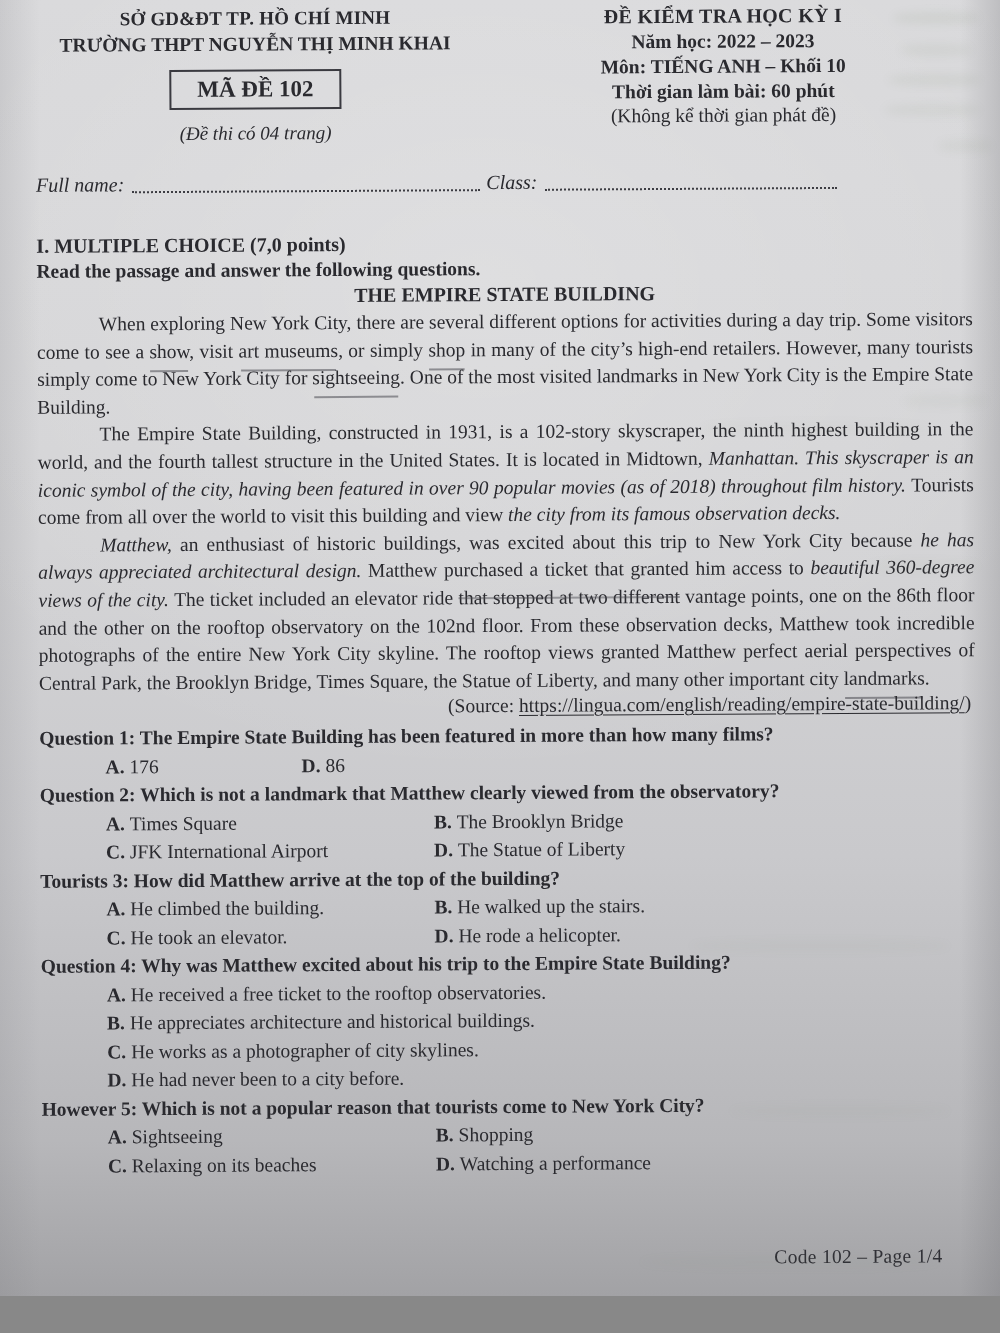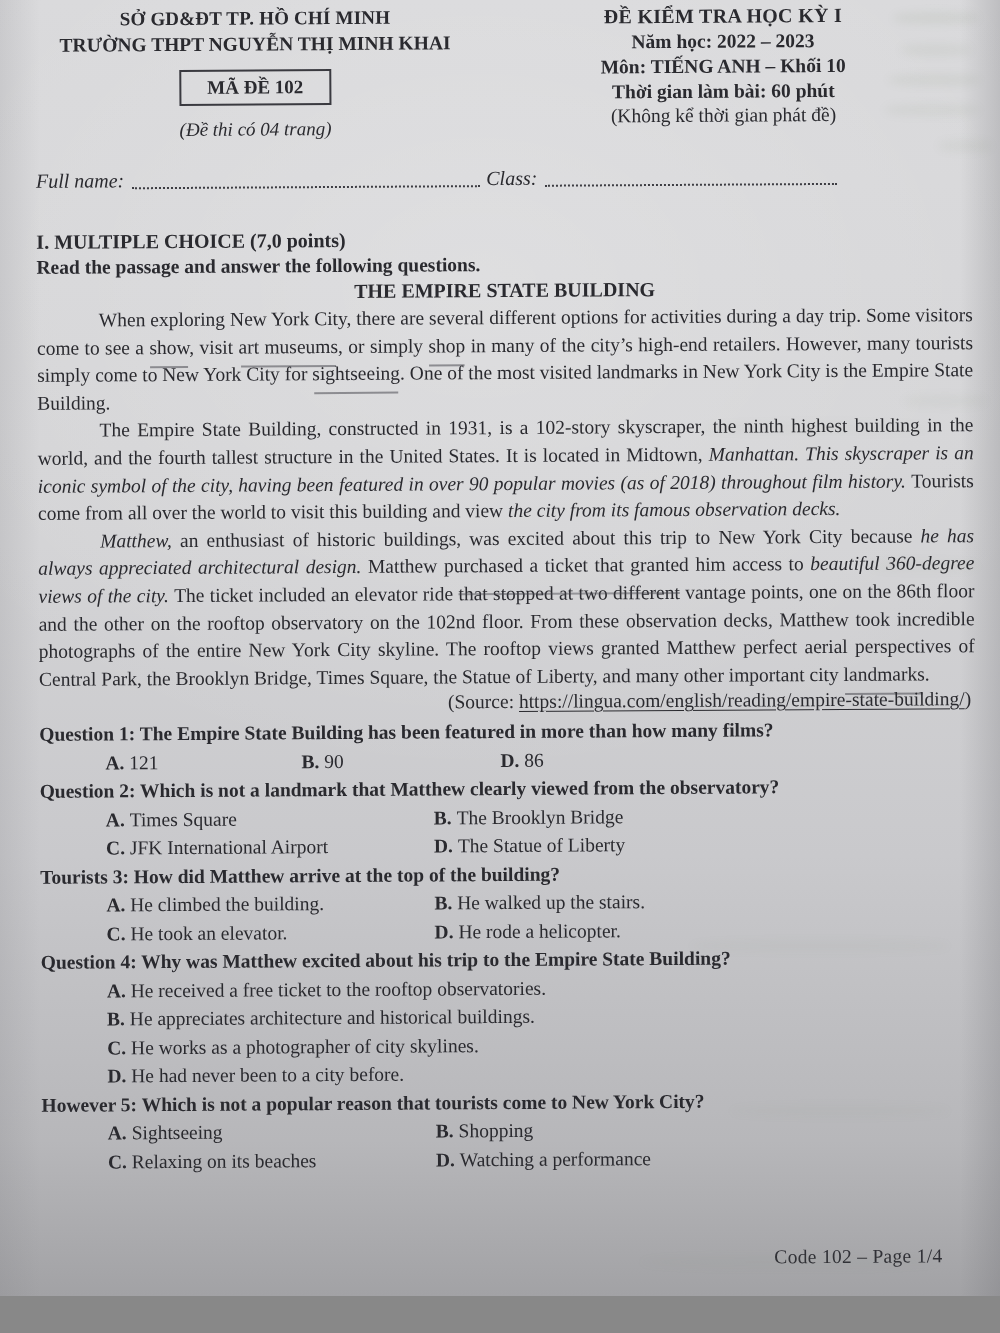--- a/index.html
+++ b/index.html
@@ -12,21 +12,21 @@
       radial-gradient(95% 55% at 48% 22%, rgba(255,255,255,.20), rgba(255,255,255,0) 70%),
       linear-gradient(180deg, #d9d9db 0%, #d3d3d5 42%, #c9c9cc 66%, #b7b7ba 88%, #a2a2a5 100%);
   }
   .content { position:absolute; inset:0; padding:6px 26px 0 38px; transform:rotate(-0.35deg); transform-origin:50% 40%; }
 
   
   .hdr { display:flex; }
   .hdr-left { width:47%; text-align:center; }
   .hl1 { font-weight:bold; font-size:19px; letter-spacing:.2px; }
   .hl2 { font-weight:bold; font-size:19.5px; margin-top:4px; }
-  .code-box { display:inline-block; border:2px solid #3a3a40; padding:5px 26px; font-weight:bold; font-size:19px; margin-top:14px; }
+  .code-box { display:inline-block; border:2px solid #3a3a40; padding:5px 26px; font-weight:bold; font-size:23px; margin-top:14px; }
   .pages-note { font-style:italic; font-size:19px; margin-top:13px; }
   .hdr-right { flex:1; text-align:center; }
   .hr1 { font-weight:bold; font-size:20px; letter-spacing:.3px; }
   .hr2,.hr3,.hr4 { font-weight:bold; font-size:19.5px; margin-top:3px; }
   .hr5 { font-size:19.5px; margin-top:2px; }
 
   
   .name-row { display:flex; align-items:flex-end; margin-top:26px; font-style:italic; font-size:20px; }
   .leader { border-bottom:2.5px dotted #3c3c42; height:1em; margin:0 6px 3px 8px; }
   .l1 { width:348px; }
@@ -116,22 +116,21 @@
     </div>
 
     <div class="source-line">
       <span>(Source: </span><span class="src-link">https://lingua.com/english/reading/empire-state-building/</span><span>)</span>
     </div>
 
     <div id="questions">
         <div class="question">
           <div class="q-line"><span>Question 1: </span><span>The Empire State Building has been featured in more than how many films?</span></div>
           <div class="options grid4">
-            <div class="option"><b>A. </b><span>121</span></div>
-            <div class="option"><b>B. </b><span>90</span></div>
+            <div class="option"><b>A. </b><span>176</span></div>
             <div class="option"><b>D. </b><span>86</span></div>
           </div>
         </div>
         <div class="question">
           <div class="q-line"><span>Question 2: </span><span>Which is not a landmark that Matthew clearly viewed from the observatory?</span></div>
           <div class="options grid2">
             <div class="option"><b>A. </b><span>Times Square</span></div>
             <div class="option"><b>B. </b><span>The Brooklyn Bridge</span></div>
             <div class="option"><b>C. </b><span>JFK International Airport</span></div>
             <div class="option"><b>D. </b><span>The Statue of Liberty</span></div>

